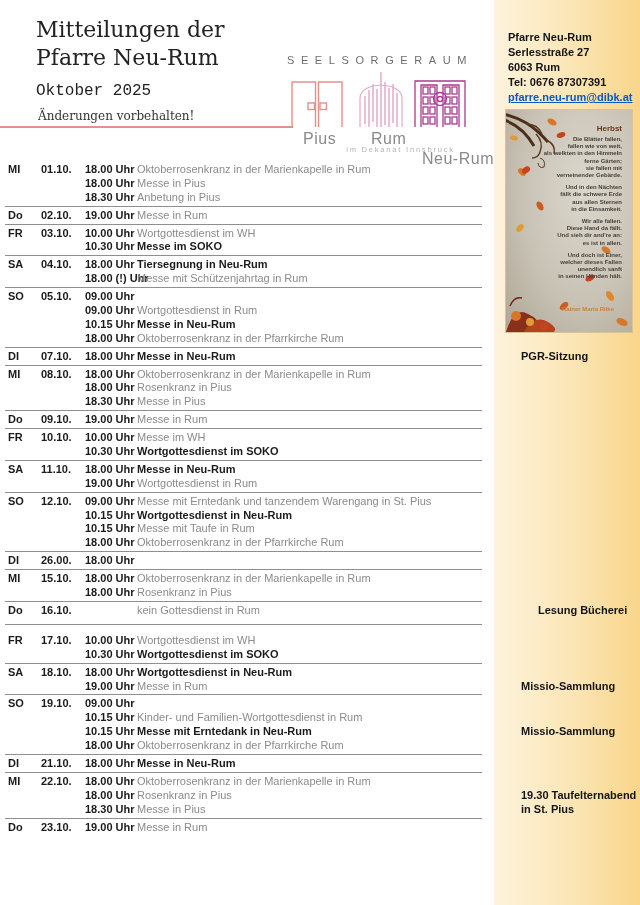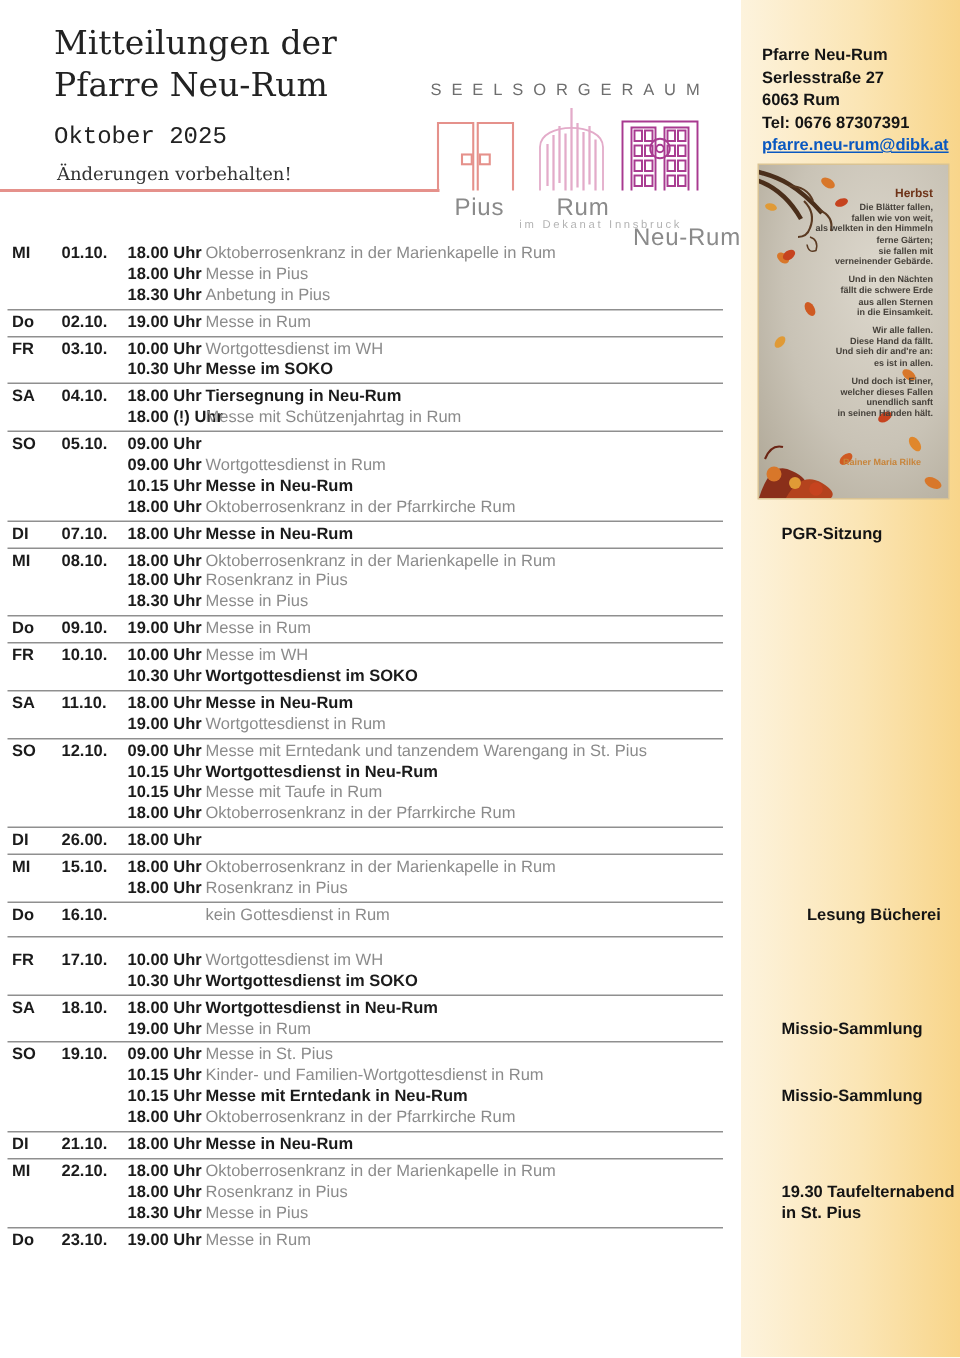--- a/index.html
+++ b/index.html
@@ -347,21 +347,20 @@
             <span class="event">Messe in Rum</span>
           </div>
         </div>
       </div>
       <div class="group">
         <div class="day">SO</div>
         <div class="date">19.10.</div>
         <div class="rows">
           <div class="row">
             <span class="time">09.00 Uhr</span>
-            <span class="event">Messe in St. Pius</span>
           </div>
           <div class="row">
             <span class="time">10.15 Uhr</span>
             <span class="event">Kinder- und Familien-Wortgottesdienst in Rum</span>
           </div>
           <div class="row">
             <span class="time">10.15 Uhr</span>
             <span class="event bold">Messe mit Erntedank in Neu-Rum</span>
           </div>
           <div class="row">

